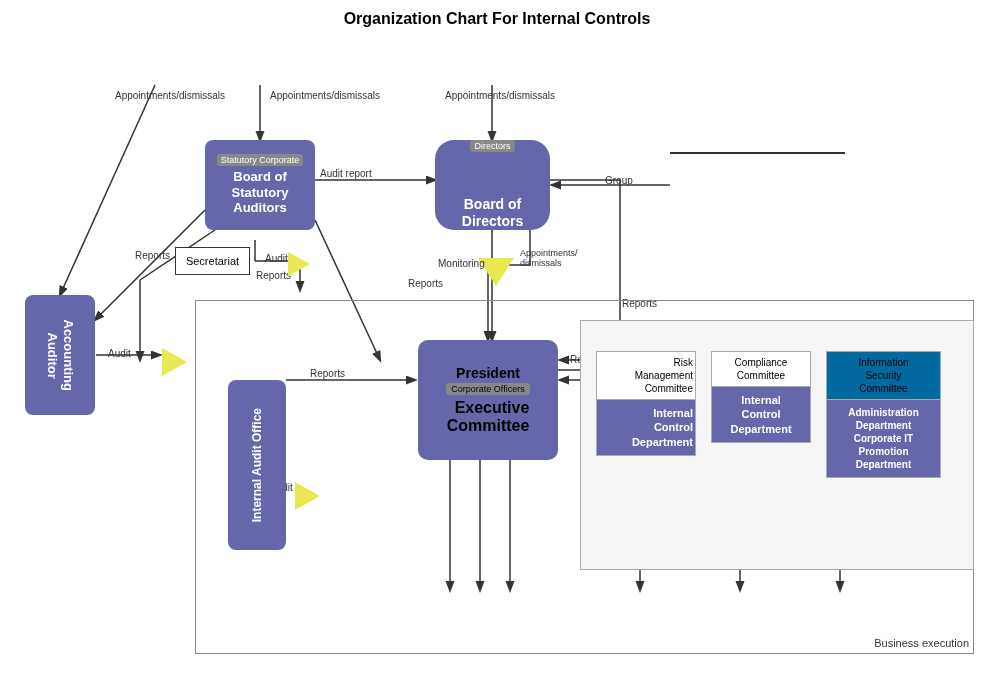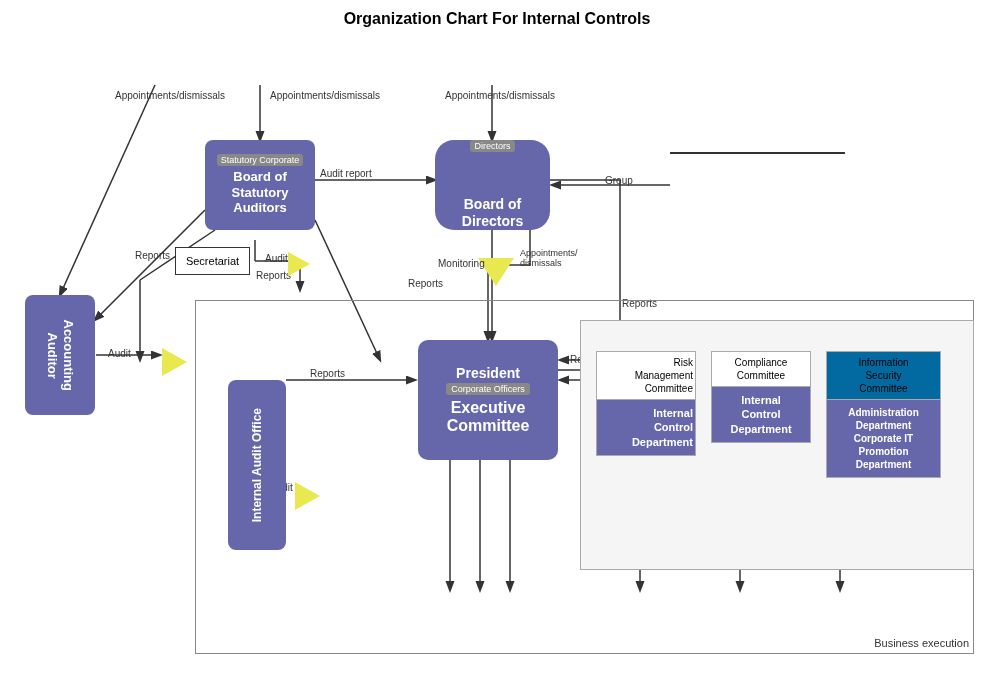--- a/index.html
+++ b/index.html
@@ -161,22 +161,22 @@
       top: 340px;
       left: 418px;
       width: 140px;
       height: 120px;
       background: #6666aa;
       border-radius: 10px;
       display: flex;
       flex-direction: column;
       align-items: center;
       justify-content: center;
-      color: #ffffff;
-      text-align: center;
+      color: #000000;
+      text-align: right;
     }
     .exec-box .president-label {
       font-weight: bold;
       font-size: 14px;
       margin-bottom: 2px;
     }
     .exec-box .corp-label {
       font-size: 9px;
       background: #888;
       border-radius: 3px;

